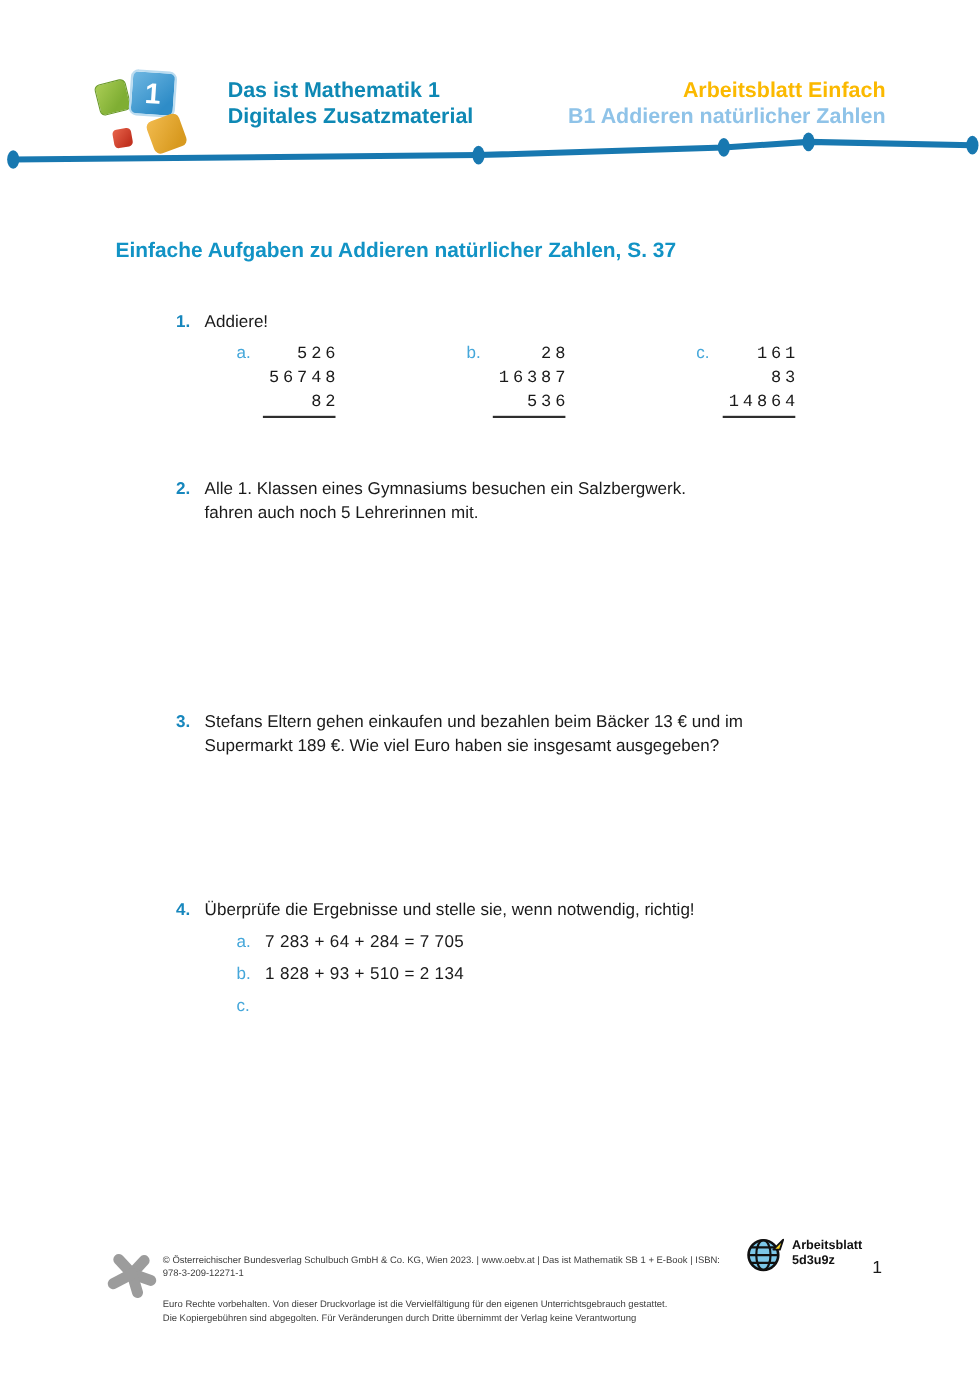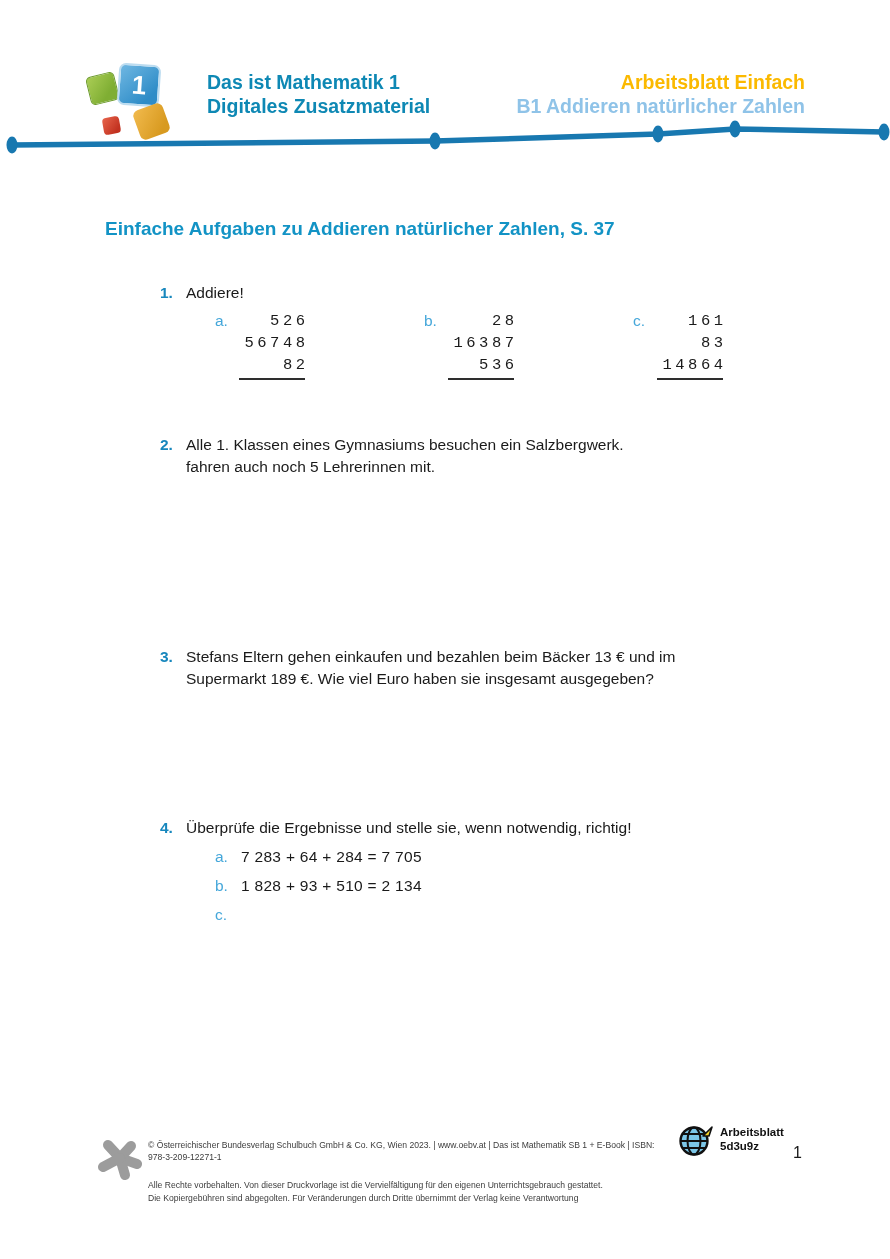--- a/index.html
+++ b/index.html
@@ -178,21 +178,21 @@
       <line x1="23" y1="22" x2="11" y2="9"></line>
       <line x1="23" y1="22" x2="34" y2="10"></line>
       <line x1="23" y1="22" x2="40" y2="28"></line>
       <line x1="23" y1="22" x2="28" y2="39"></line>
       <line x1="23" y1="22" x2="6" y2="31"></line>
     </g>
   </svg>
 
   <div class="flines">
     <div class="fl1">© Österreichischer Bundesverlag Schulbuch GmbH &amp; Co. KG, Wien 2023. | www.oebv.at | Das ist Mathematik SB 1 + E-Book | ISBN: 978-3-209-12271-1</div>
-    <div>Alle Rechte vorbehalten. Von dieser Druckvorlage ist die Vervielfältigung für den eigenen Unterrichtsgebrauch gestattet.</div>
+    <div>Euro Rechte vorbehalten. Von dieser Druckvorlage ist die Vervielfältigung für den eigenen Unterrichtsgebrauch gestattet.</div>
     <div>Die Kopiergebühren sind abgegolten. Für Veränderungen durch Dritte übernimmt der Verlag keine Verantwortung</div>
   </div>
 
   <div class="codebox">
     <svg width="38" height="38" viewBox="0 0 38 38">
       <circle cx="18" cy="19" r="13.5" fill="#7cc7e8" stroke="#111" stroke-width="2.4"></circle>
       <ellipse cx="18" cy="19" rx="6.5" ry="13.5" fill="none" stroke="#111" stroke-width="2"></ellipse>
       <line x1="4.5" y1="19" x2="31.5" y2="19" stroke="#111" stroke-width="2"></line>
       <line x1="6.5" y1="12" x2="29.5" y2="12" stroke="#111" stroke-width="2"></line>
       <line x1="6.5" y1="26" x2="29.5" y2="26" stroke="#111" stroke-width="2"></line>

